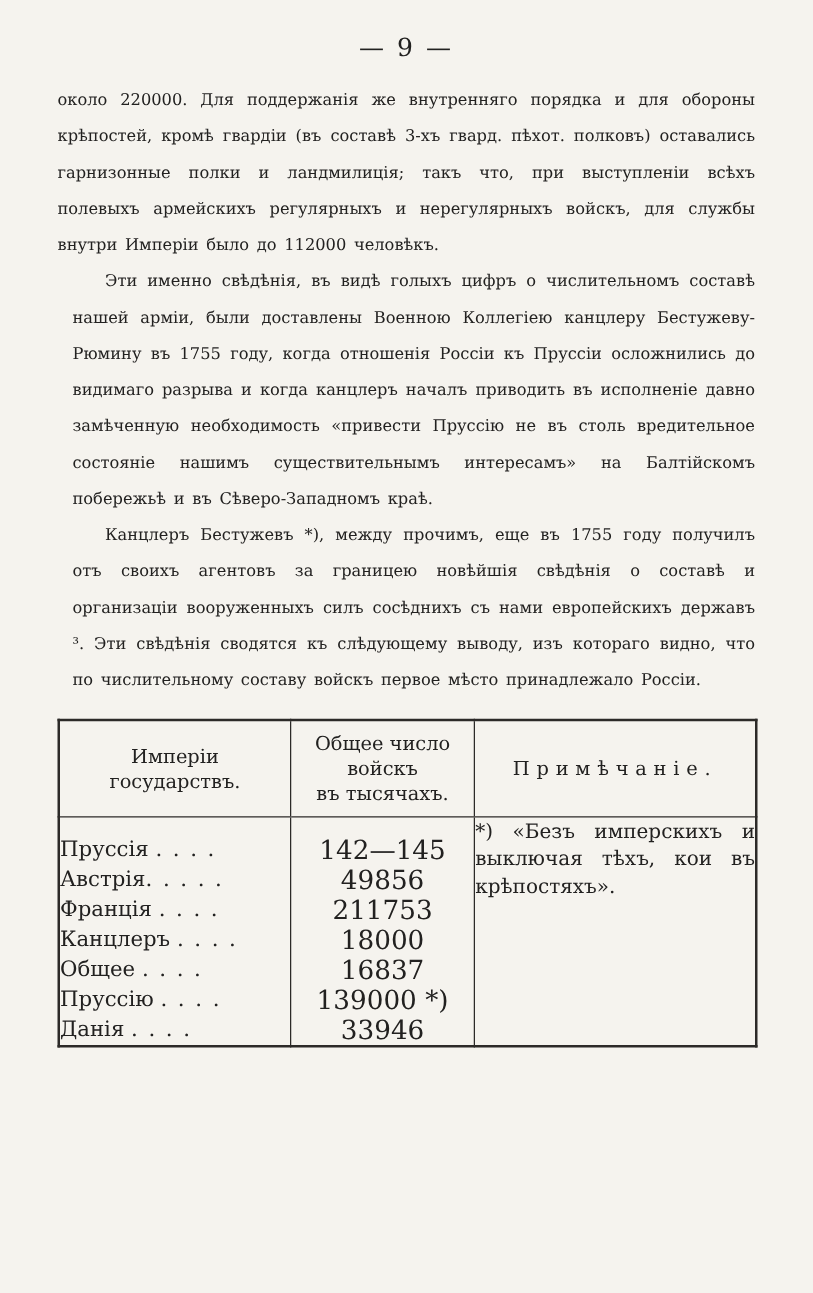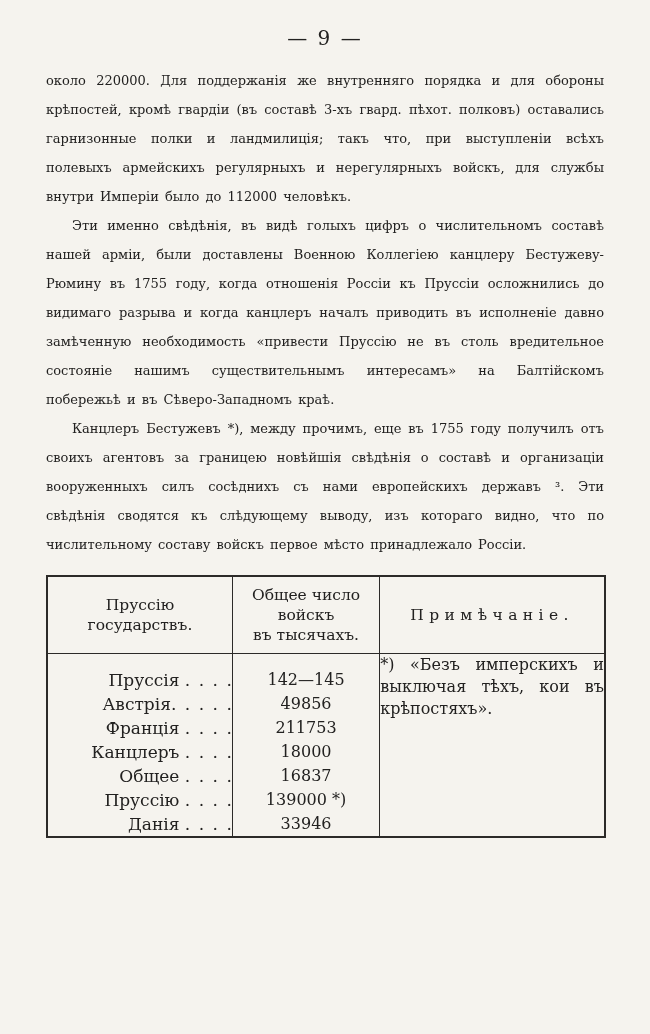--- a/index.html
+++ b/index.html
@@ -28,20 +28,21 @@
   }
   .para {
     margin: 0;
     font-size: 13px;
     line-height: 29px;
     text-align: justify;
     word-spacing: 2px;
   }
   .para.indent {
     text-indent: 26px;
+    margin-left: 12px;
   }
   table.troops {
     margin-top: 16px;
     width: 560px;
     border-collapse: collapse;
     border: 2px solid #2c2a28;
     background: transparent;
   }
   table.troops th, table.troops td {
     border-left: 1.5px solid #2c2a28;
@@ -65,24 +66,23 @@
     margin-top: 33px;
   }
   .col-country  { width: 186px; }
   .col-troops   { width: 148px; }
   .col-note     { width: 226px; }
   td.cell-country {
     font-size: 17px;
     line-height: 24px;
     padding-left: 12px;
     white-space: nowrap;
-    text-align: right;
   }
   td.cell-value {
-    font-size: 16px;
+    font-size: 21px;
     line-height: 24px;
     text-align: center;
   }
   td.cell-note {
     font-size: 16px;
     line-height: 22px;
     text-align: justify;
     padding: 14px 10px 0 10px;
   }
   tr.first-row td.cell-country,
@@ -102,21 +102,21 @@
   <p class="para indent">Канцлеръ Бестужевъ *), между прочимъ, еще въ 1755 году получилъ отъ своихъ агентовъ за границею новѣйшія свѣдѣнія о составѣ и организаціи вооруженныхъ силъ сосѣднихъ съ нами европейскихъ державъ ³. Эти свѣдѣнія сводятся къ слѣдующему выводу, изъ котораго видно, что по числительному составу войскъ первое мѣсто принадлежало Россіи.</p>
 
   <table class="troops">
     <colgroup>
       <col class="col-country">
       <col class="col-troops">
       <col class="col-note">
     </colgroup>
     <thead>
       <tr>
-        <th>Пруссію государствъ.</th>
+        <th>Имперіи государствъ.</th>
         <th>
           <span>Общее число войскъ</span><br>
           <span>въ тысячахъ.</span>
         </th>
         <th class="th-note">Примѣчаніе.</th>
       </tr>
     </thead>
     <tbody>
       <tr class="first-row">
         <td class="cell-country">Пруссія . . . .</td>

